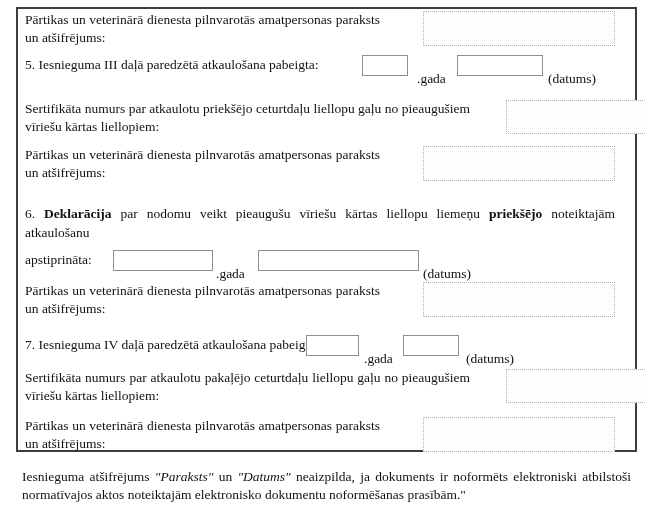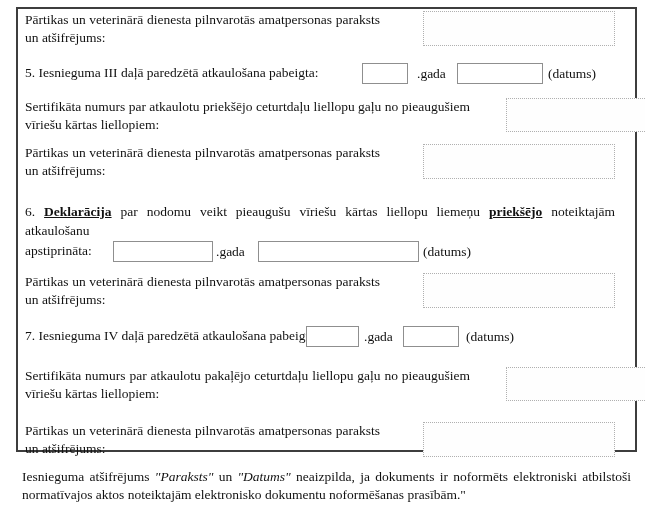--- a/index.html
+++ b/index.html
@@ -54,40 +54,40 @@
   .date-row .inline-label { line-height: 20px; }
   .small-field {
     position: absolute; top: 0;
     height: 21px;
     border: 1px solid #8f8f8f;
     background: #ffffff;
     font-family: "Liberation Serif", serif;
     font-size: 13px;
     padding: 1px 3px;
   }
-  .abs-text { position: absolute; top: 1px; white-space: nowrap; }
+  .abs-text { position: absolute; top: 14px; white-space: nowrap; }
 
   .heading { text-align: justify; line-height: 19px; margin-top: 22px; }
-  .heading b { font-weight: bold; text-decoration: underline; }
+  .heading b { font-weight: bold; }
 
   .footer-note {
     position: absolute;
     left: 22px; top: 468px;
     width: 609px;
     text-align: justify;
     line-height: 18px;
   }
   .footer-note i { font-style: italic; }
 
-  .mt13 { margin-top: 13px; }
-  .mt16 { margin-top: 16px; }
+  .mt13 { margin-top: 23px; }
+  .mt16 { margin-top: 8px; }
   .mt10 { margin-top: 10px; }
-  .mt6  { margin-top: 1px; }
+  .mt6  { margin-top: 8px; }
   .mt17 { margin-top: 17px; }
-  .mt12 { margin-top: 19px; }
+  .mt12 { margin-top: 12px; }
 </style>
 </head>
 <body>
 
 <div class="form-frame">
 
   <div class="row sig-row">
     <div class="label-text sig-label">Pārtikas un veterinārā dienesta pilnvarotās amatpersonas paraksts un atšifrējums:</div>
     <input class="sig-field" type="text" value="" style="">
   </div>

